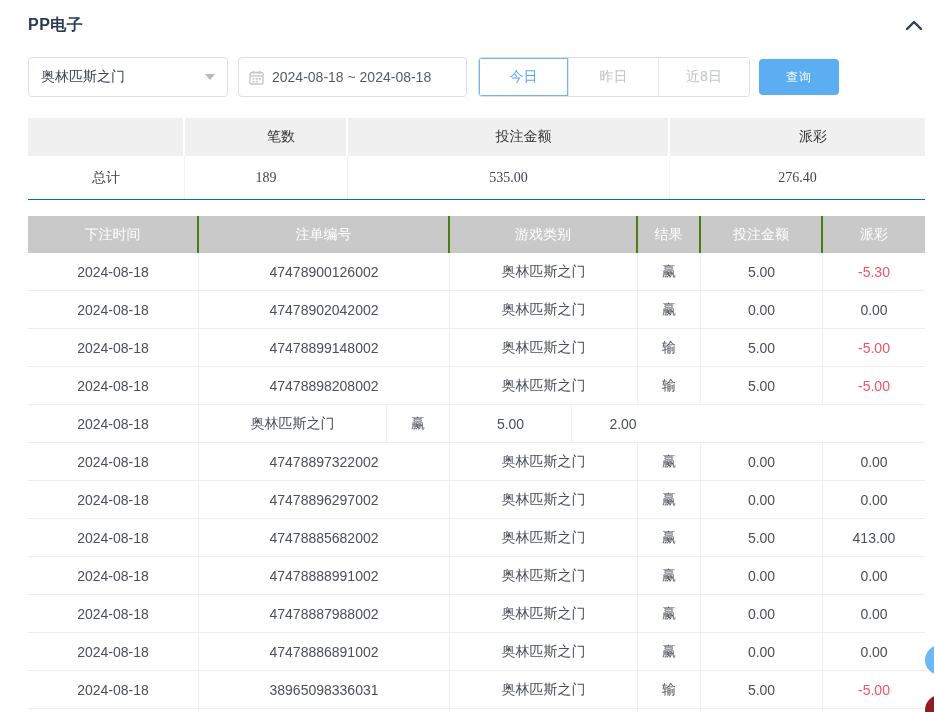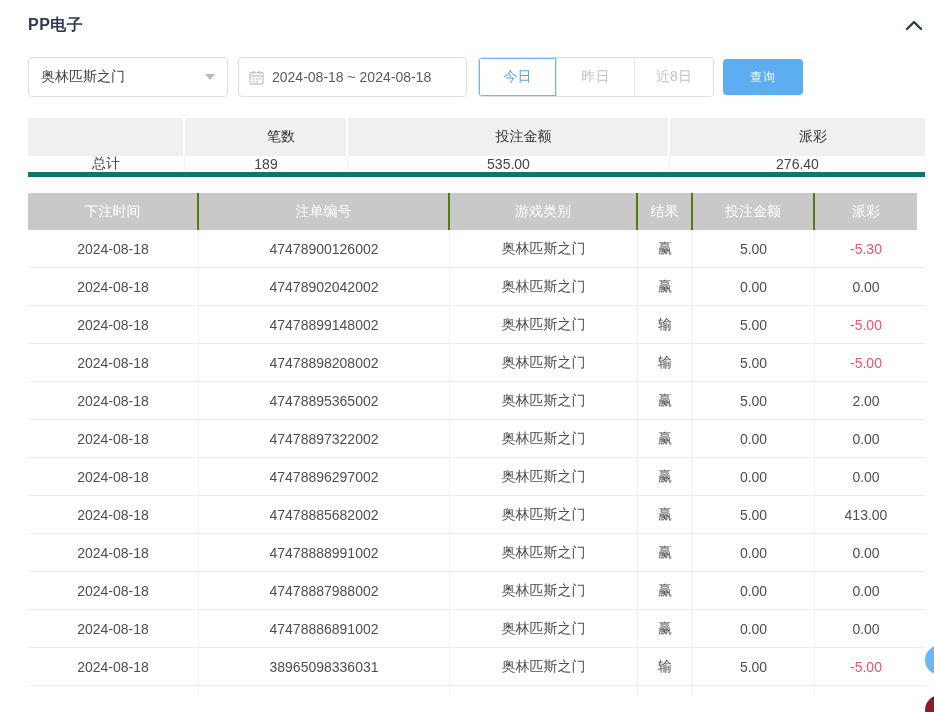--- a/index.html
+++ b/index.html
@@ -17,51 +17,51 @@
   .filters { margin-top:22px; display:flex; align-items:center; height:40px; }
   .select-box { width:200px; height:40px; border:1px solid #dcdfe6; border-radius:4px;
     display:flex; align-items:center; justify-content:space-between; padding:0 12px; cursor:pointer; }
   .select-value { font-size:14px; color:#3c4350; }
   .caret-down { width:0; height:0; border-left:5px solid transparent; border-right:5px solid transparent;
     border-top:6px solid #b4b9c2; }
   .date-box { margin-left:10px; width:229px; height:40px; border:1px solid #dcdfe6; border-radius:4px;
     display:flex; align-items:center; padding:0 10px; cursor:pointer; }
   .date-value { font-size:14px; color:#555c66; margin-left:8px; white-space:nowrap; }
   .quick-group { margin-left:11px; display:flex; height:40px; border:1px solid #dcdfe6; border-radius:4px; overflow:hidden; }
-  .quick-btn { width:78px; height:38px; background:#fff; border:none; border-right:1px solid #e4e7ec;
+  .quick-btn { width:90px; height:38px; background:#fff; border:none; border-right:1px solid #e4e7ec;
     font-size:14px; color:#bfc3ca; cursor:pointer; font-family:inherit; }
   .quick-btn:last-child { border-right:none; }
   .quick-btn.active { color:#53a8f3; box-shadow:inset 0 0 0 1px #6fb6f5; background:#fff; }
   .query-btn { margin-left:9px; width:80px; height:36px; background:#5caef2; color:#fff; border:none;
     border-radius:4px; font-size:12px; cursor:pointer; font-family:inherit; letter-spacing:1px; }
 
   
   .summary { margin-top:21px; }
   .summary .s-header { display:flex; height:38px; }
   .summary .s-header .cell { background:#f0f0f0; border-right:2px solid #fff; display:flex;
     align-items:center; justify-content:center; font-size:14px; color:#333;padding-left:31px; }
   .summary .s-header .cell:last-child { border-right:none; }
-  .summary .s-row { display:flex; height:21px; border-bottom:5px solid #0f766e; }
+  .summary .s-row { display:flex; height:44px; border-bottom:1px solid #0f766e;font-family:Liberation Serif, serif; }
   .summary .s-row .cell { display:flex; align-items:center; justify-content:center; font-size:14px;
     color:#3f454e; border-right:1px solid #f3f3f3; }
   .summary .s-row .cell:last-child { border-right:none; }
   .sc0 { width:157px; } .sc1 { width:163px; } .sc2 { width:322px; } .sc3 { width:255px; }
 
   
   .records { margin-top:16px; }
   .r-header { display:flex; height:37px; }
   .r-header .cell { background:#c9c9c9; border-right:2px solid #4d7c0f; display:flex; align-items:center;
     justify-content:center; font-size:14px; color:#fff; }
   .r-header .cell:last-child { border-right:none; }
   .r-row { display:flex; height:38px; background:#fff; border-bottom:1px solid #ececec; }
   .r-row .cell { display:flex; align-items:center; justify-content:center; font-size:14px; color:#4a4f58;
     border-right:1px solid #f0f0f0; }
   .r-row .cell:last-child { border-right:none; }
   .r-row .cell.neg { color:#ef5366; }
-  .c0 { width:171px; } .c1 { width:251px; } .c2 { width:188px; } .c3 { width:55px; }
+  .c0 { width:171px; } .c1 { width:251px; } .c2 { width:188px; } .c3 { width:63px; }
   .c4 { width:122px; } .c5 { width:102px; }
   .r-row.partial { height:10px; border-bottom:none; }
 
   
   .fab { position:fixed; left:925px; width:30px; height:30px; border-radius:50%; cursor:pointer; }
   .fab.blue { top:645px; background:#6cb8f4; }
   .fab.red  { top:695px; background:#8e1c27; }
 
   .cal-icon { display:inline-block; width:15px; height:14px; position:relative; flex:none; }
 </style>
@@ -160,21 +160,20 @@
         <div class="r-row">
           <div class="cell c0">2024-08-18</div>
           <div class="cell c1">47478898208002</div>
           <div class="cell c2">奥林匹斯之门</div>
           <div class="cell c3">输</div>
           <div class="cell c4">5.00</div>
           <div class="cell c5 neg">-5.00</div>
         </div>
         <div class="r-row">
           <div class="cell c0">2024-08-18</div>
-          <div class="cell c1">47478895365002</div>
           <div class="cell c2">奥林匹斯之门</div>
           <div class="cell c3">赢</div>
           <div class="cell c4">5.00</div>
           <div class="cell c5">2.00</div>
         </div>
         <div class="r-row">
           <div class="cell c0">2024-08-18</div>
           <div class="cell c1">47478897322002</div>
           <div class="cell c2">奥林匹斯之门</div>
           <div class="cell c3">赢</div>

